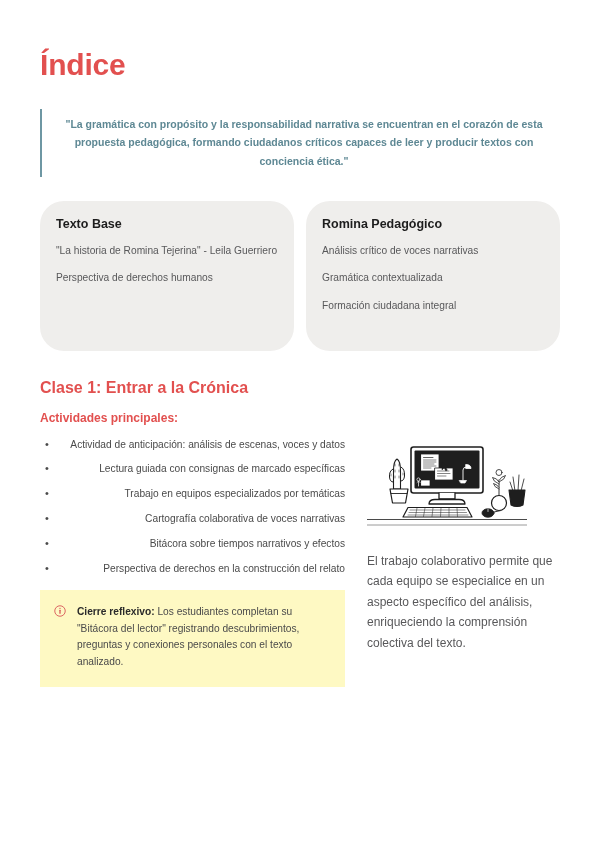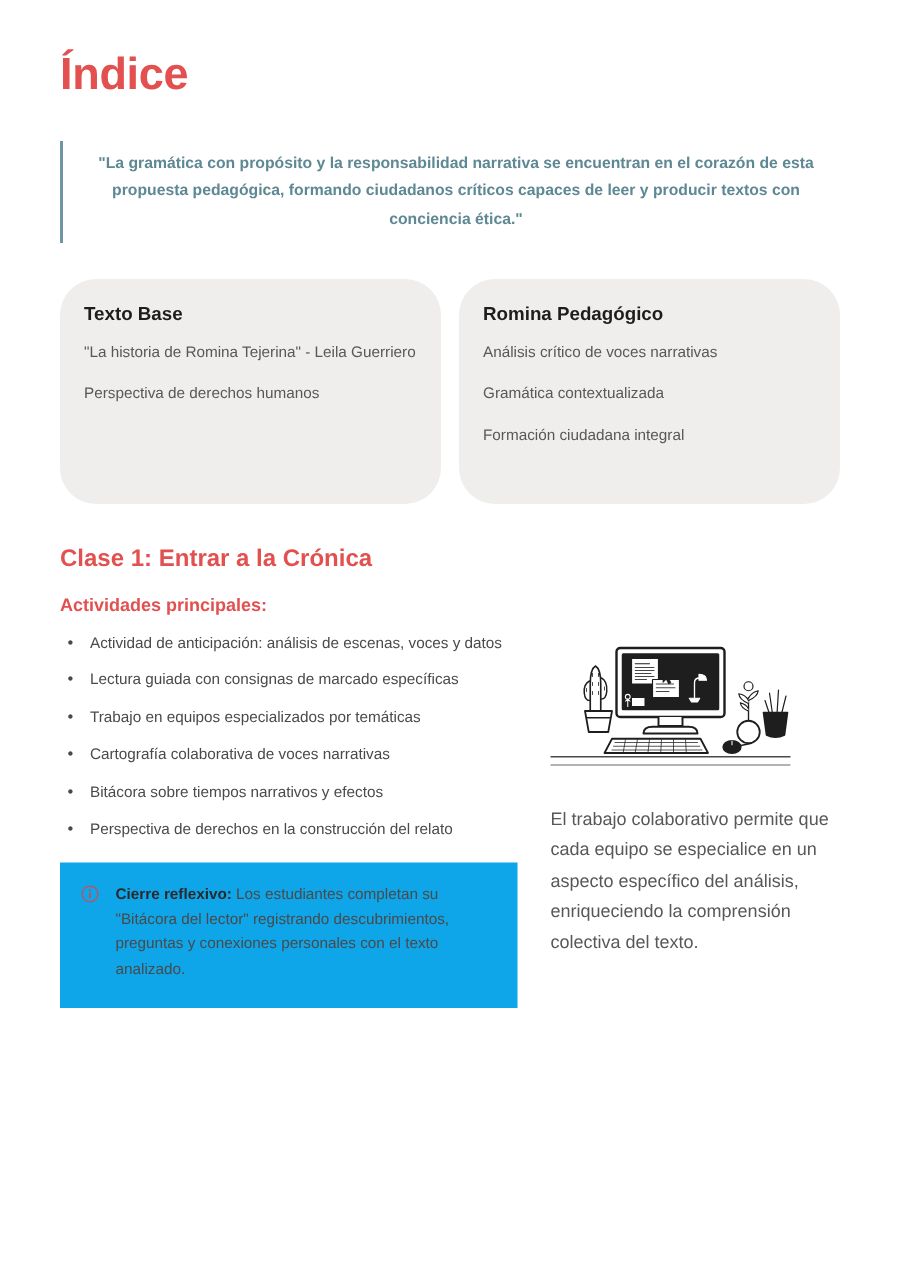--- a/index.html
+++ b/index.html
@@ -13,21 +13,21 @@
     font-family: "Liberation Sans", sans-serif;
     color: #3c3c3c;
     position: relative;
     overflow: hidden;
   }
 
   .page {
     width: 600px;
     height: 848px;
     box-sizing: border-box;
-    padding: 1px 40px;
+    padding: 16px 40px;
     position: relative;
     background: #ffffff;
   }
 
   
   .page-title {
     margin: 0;
     padding-top: 32px;
     font-size: 30px;
     font-weight: bold;
@@ -110,34 +110,35 @@
     margin: 0;
     padding: 0;
   }
   ul.activities li {
     position: relative;
     padding-left: 20px;
     margin-bottom: 9px;
     font-size: 10.2px;
     line-height: 1.55;
     color: #4a4a4a;
+    text-align: right;
   }
   ul.activities li::before {
     content: "\2022";
     position: absolute;
     left: 5px;
     top: -1px;
     color: #4a4a4a;
     font-size: 11px;
   }
 
   
   .callout {
     margin-top: 14px;
-    background: #0ea5e9;
+    background: #fef9c3;
     padding: 14px 16px 16px 14px;
     box-sizing: border-box;
     display: flex;
     gap: 11px;
     align-items: flex-start;
   }
   .callout-icon {
     flex: 0 0 auto;
     width: 12px;
     height: 12px;

